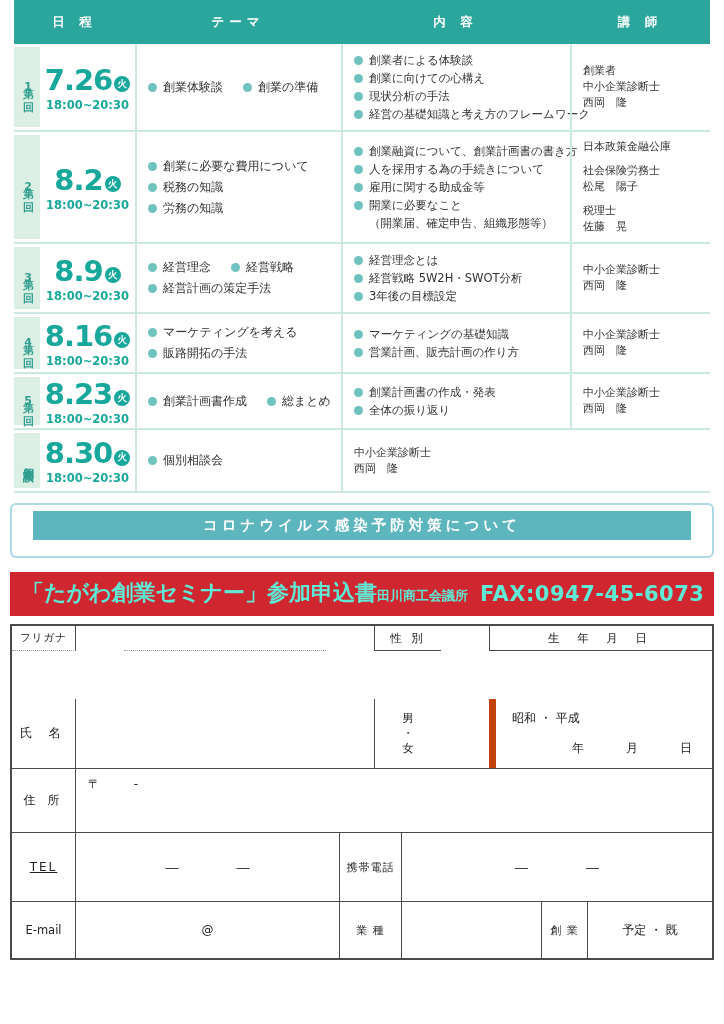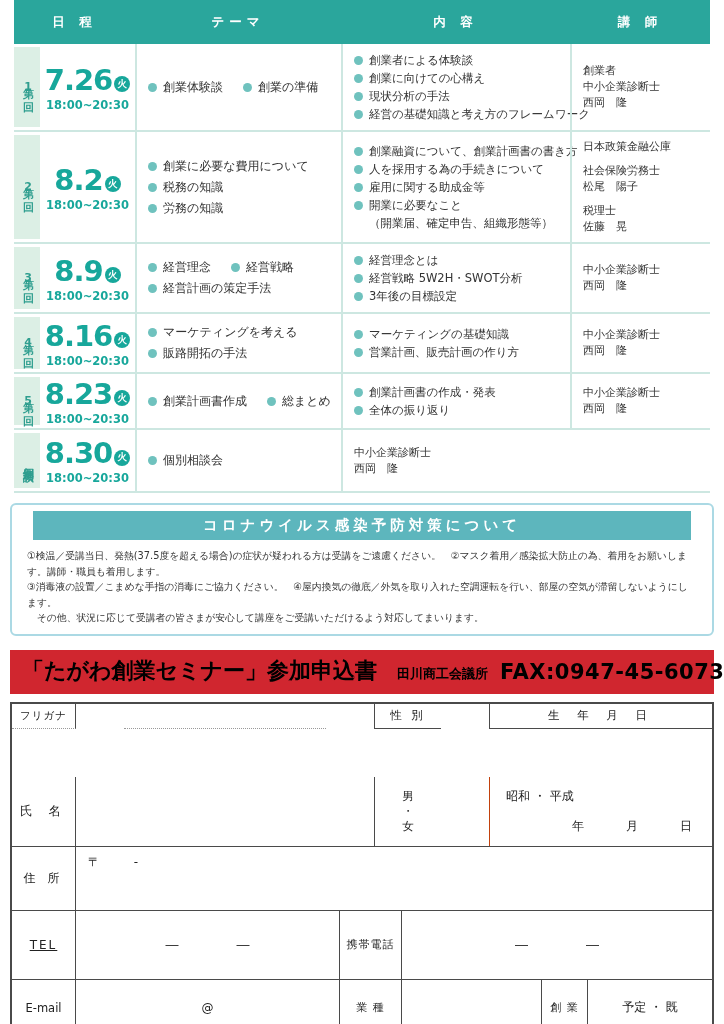--- a/index.html
+++ b/index.html
@@ -40,41 +40,41 @@
   .c-line.nb { padding-left:15px; }
   .c-instr { font-size:11px; color:#333; line-height:16px; }
   .i-gap { height:8px; }
 
   
   .covid { margin:10px 10px 0 10px; border:2px solid #abd9e4; border-radius:6px; padding:6px 15px 8px 15px; background:#fff; }
   .covid-banner { margin:0 6px 8px 6px; background:#5db6bd; color:#fff; font-size:14.5px; font-weight:bold; text-align:center; letter-spacing:4px; padding:5px 0; }
   .covid-line { font-size:9.8px; color:#333; line-height:15.5px; }
 
   
-  .apply-banner { margin:14px 10px 0 10px; background:#d0262f; color:#000000; display:flex; align-items:center; padding:6px 10px 8px 12px; }
+  .apply-banner { margin:14px 10px 0 10px; background:#d0262f; color:#5eead4; display:flex; align-items:center; padding:6px 10px 8px 12px; }
   .apply-title { font-size:22px; font-weight:bold; letter-spacing:0px; white-space:nowrap; }
-  .apply-org { font-size:13px; font-weight:bold; margin-left:20px; margin-top:6px; white-space:nowrap; }
+  .apply-org { font-size:13px; font-weight:bold; margin-left:0; margin-top:6px; white-space:nowrap; }
   .apply-fax { font-size:21px; font-weight:bold; margin-left:12px; margin-top:2px; white-space:nowrap; letter-spacing:0.5px; }
 
   
   .form { margin:8px 10px 0 10px; border:2px solid #4a4a4a; color:#222; background:#fff; }
   .fr { border-top:1px solid #4a4a4a; }
   .fr:first-child { border-top:none; }
   .lblc { display:flex; align-items:center; justify-content:center; font-size:12px; letter-spacing:4px; }
   .bL { border-left:1px solid #4a4a4a; }
   .bR { border-right:1px solid #4a4a4a; }
   
   .g1 { display:grid; grid-template-columns:64px 1fr 67px 223px; grid-template-rows:25px 69px;gap:48px; }
   .g1-fur { border-right:1px solid #4a4a4a; border-bottom:1px dotted #999; display:flex; align-items:center; justify-content:center; font-size:10.5px; letter-spacing:1px; }
   .g1-inp-top { border-bottom:1px dotted #999; }
   .g1-gh { border-left:1px solid #4a4a4a; border-bottom:1px solid #4a4a4a; display:flex; align-items:center; justify-content:center; font-size:11.5px; letter-spacing:3px; }
   .g1-bh { border-left:1px solid #4a4a4a; border-bottom:1px solid #4a4a4a; display:flex; align-items:center; justify-content:center; font-size:11.5px; letter-spacing:7px; }
   .g1-name { border-right:1px solid #4a4a4a; display:flex; align-items:center; justify-content:center; font-size:12.5px; letter-spacing:6px; }
   .g1-gv { border-left:1px solid #4a4a4a; display:flex; flex-direction:column; align-items:center; justify-content:center; font-size:11.5px; line-height:15px; }
-  .g1-bc { border-left:1px solid #c2410c; padding:11px 0 0 16px; font-size:12px; }
+  .g1-bc { border-left:7px solid #c2410c; padding:11px 0 0 16px; font-size:12px; }
   .g1-ymd { display:flex; justify-content:flex-end; gap:42px; padding-right:20px; margin-top:13px; font-size:12px; }
   
   .addr { display:grid; grid-template-columns:64px 1fr; height:64px; }
   .addr-c { padding:7px 0 0 12px; font-size:12px; }
   .postal-dash { margin-left:30px; }
   
   .telr { display:grid; grid-template-columns:64px 263px 62px 1fr; height:69px; }
   .dashes { display:flex; align-items:center; justify-content:center; gap:58px; font-size:13px; }
   .small-lbl { display:flex; align-items:center; justify-content:center; font-size:11px; letter-spacing:1px; }
   
@@ -334,25 +334,20 @@
           <div class="c-instr">
             <div class="i-line">中小企業診断士</div>
             <div class="i-line">西岡　隆</div>
           </div>
         </div>
       </div>
   </div>
 
   <div class="covid">
     <div class="covid-banner">コロナウイルス感染予防対策について</div>
-    <div id="covid-lines">
-        <div class="covid-line">①検温／受講当日、発熱(37.5度を超える場合)の症状が疑われる方は受講をご遠慮ください。　②マスク着用／感染拡大防止の為、着用をお願いします。講師・職員も着用します。</div>
-        <div class="covid-line">③消毒液の設置／こまめな手指の消毒にご協力ください。　④屋内換気の徹底／外気を取り入れた空調運転を行い、部屋の空気が滞留しないようにします。</div>
-        <div class="covid-line">　その他、状況に応じて受講者の皆さまが安心して講座をご受講いただけるよう対応してまいります。</div>
-      </div>
   </div>
 
   <div class="apply-banner">
     <span class="apply-title">「たがわ創業セミナー」参加申込書</span>
     <span class="apply-org">田川商工会議所</span>
     <span class="apply-fax">FAX:0947-45-6073</span>
   </div>
 
   <div class="form">
     <div class="fr g1">

